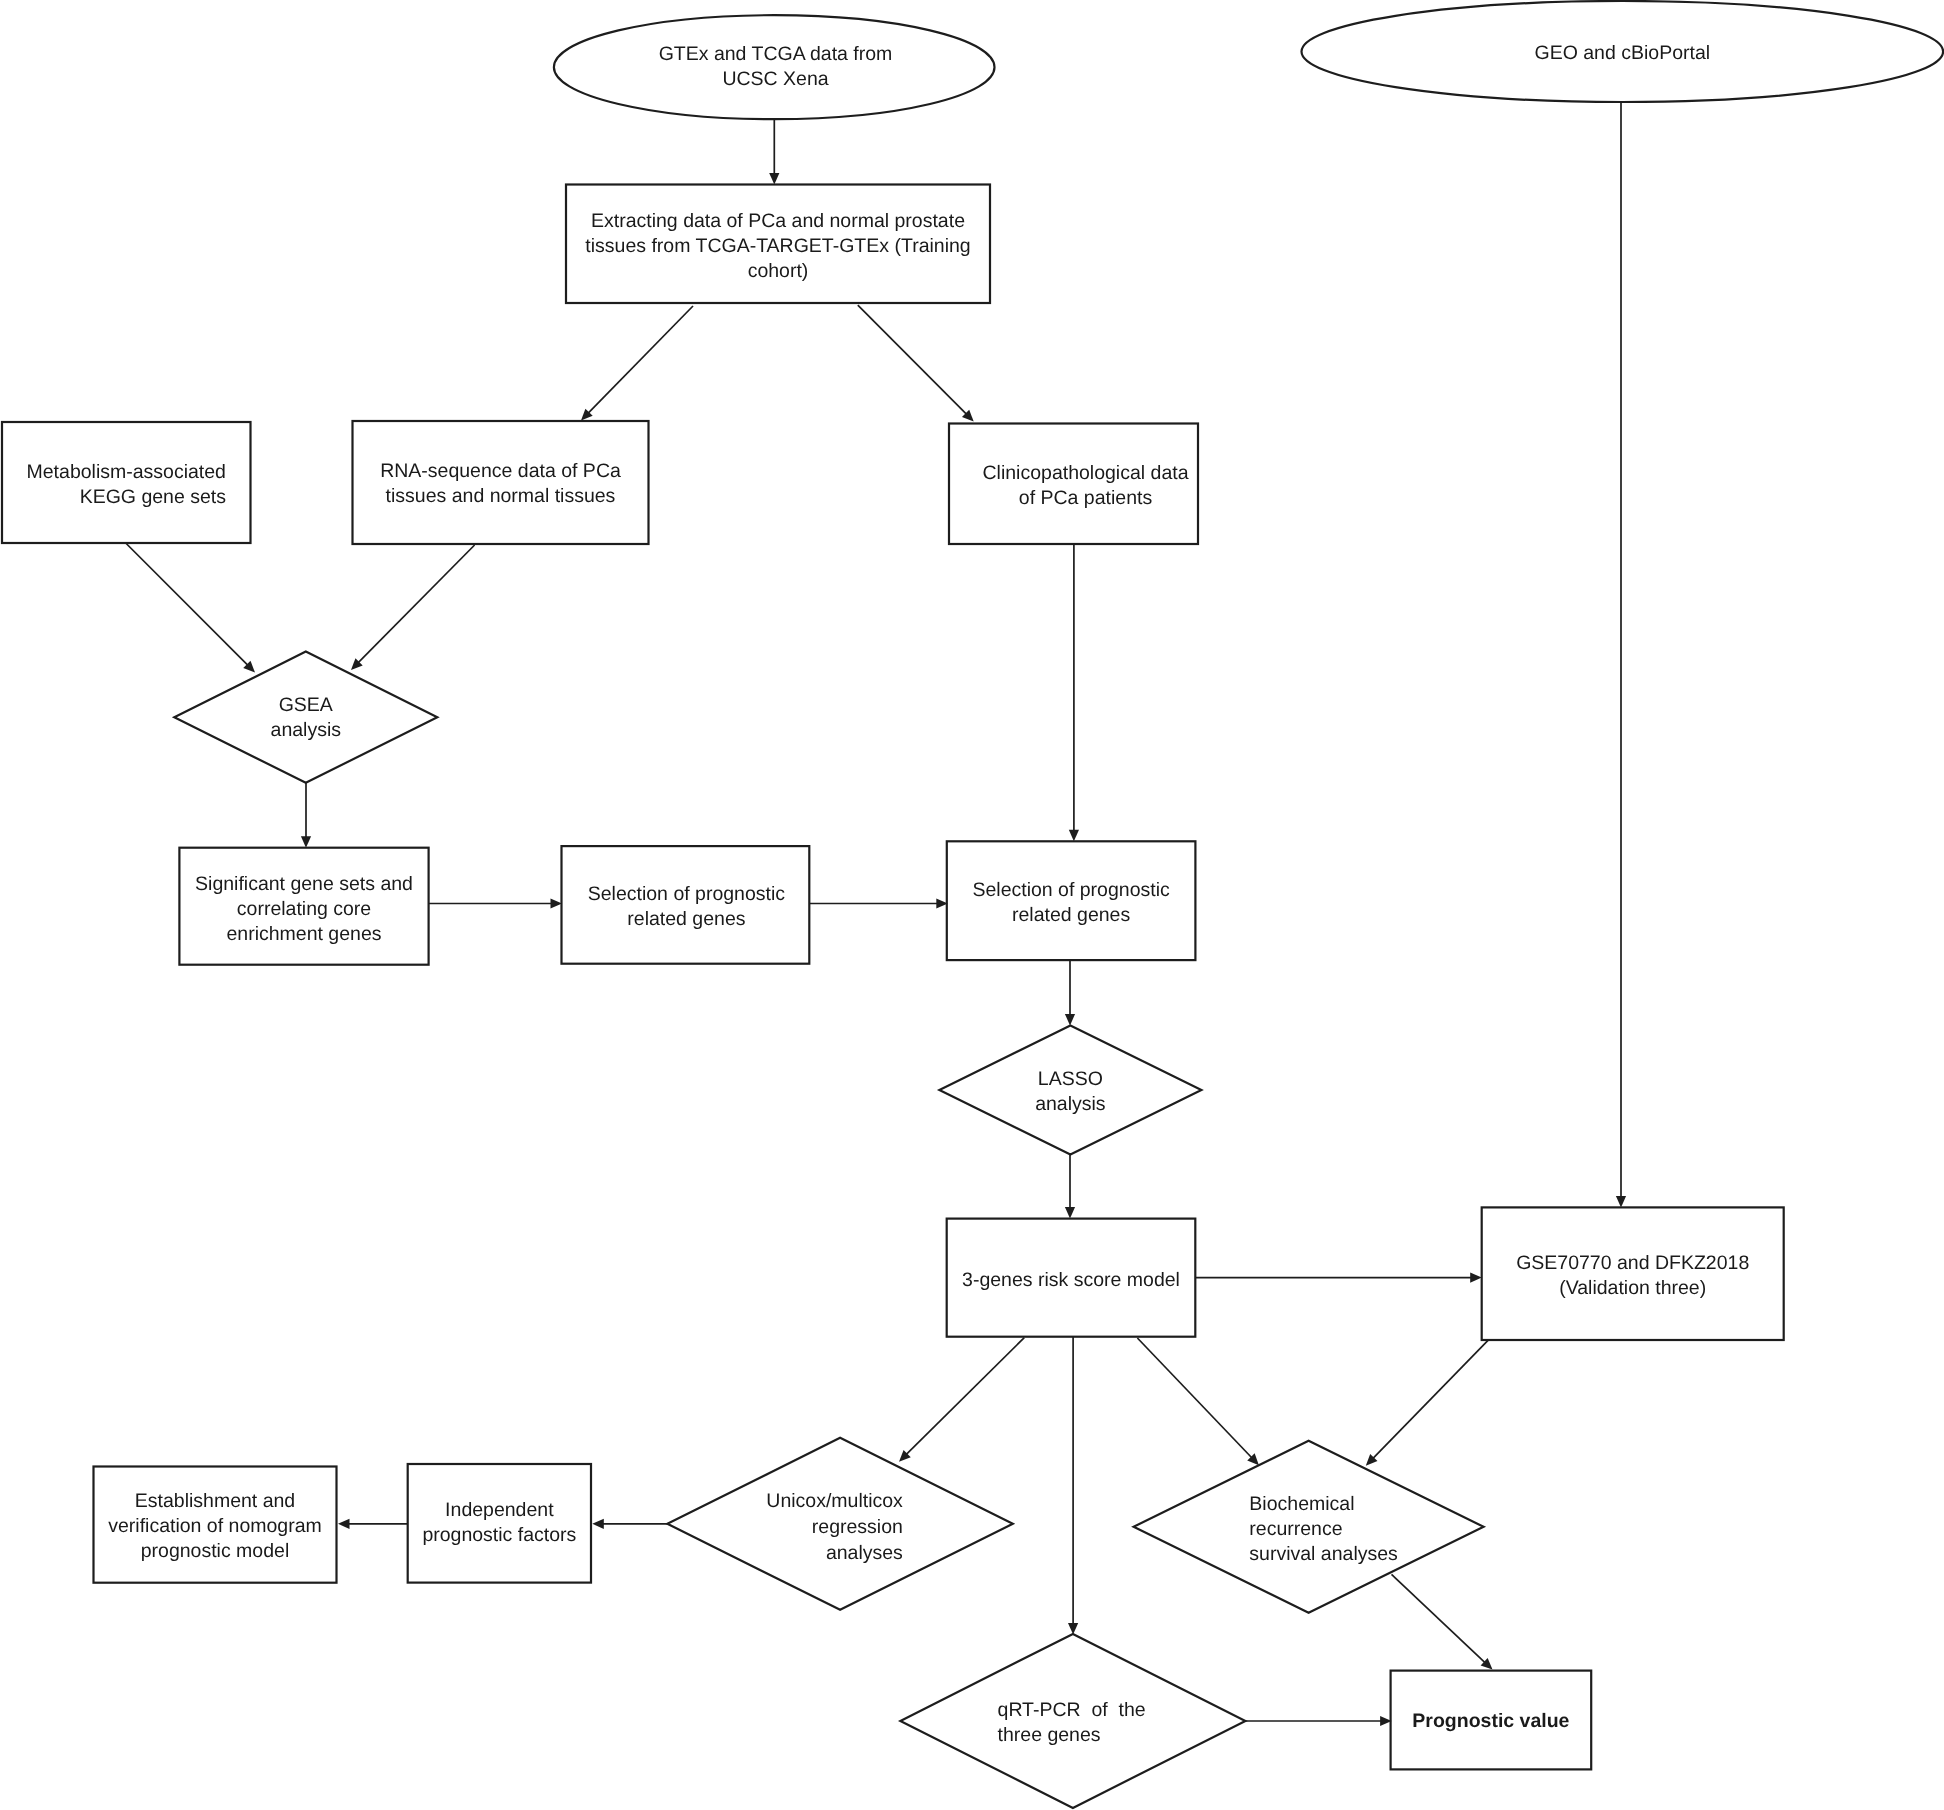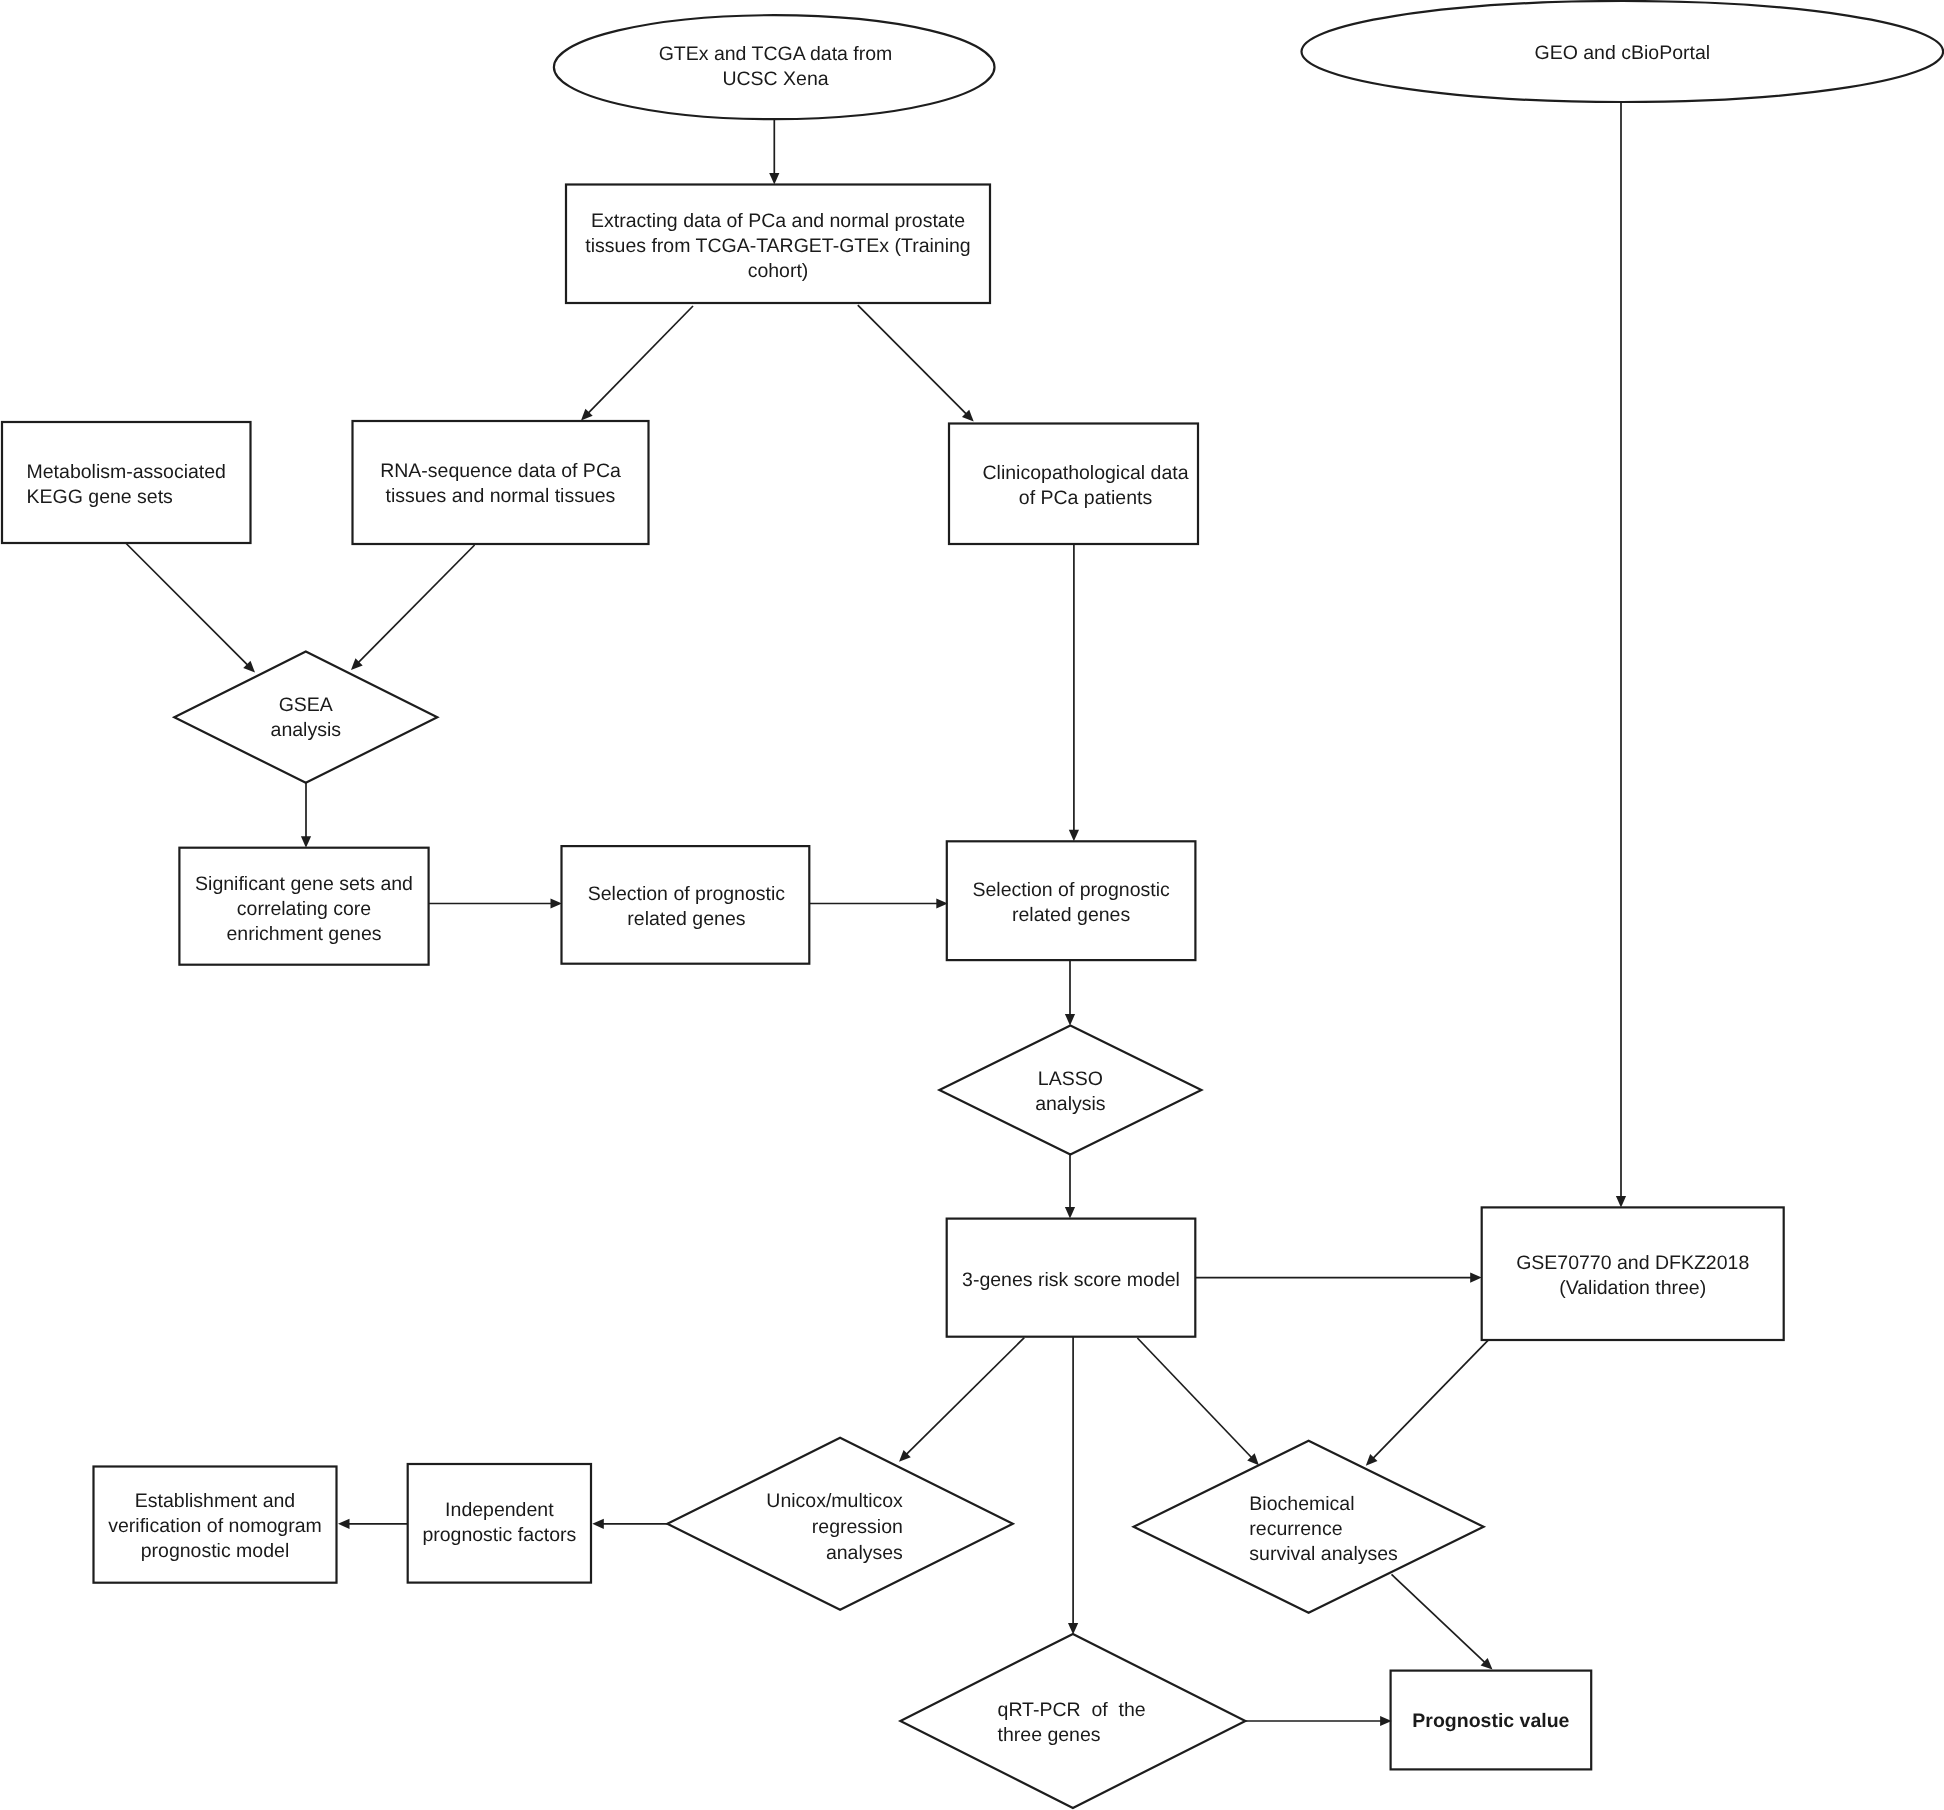--- a/index.html
+++ b/index.html
@@ -90,21 +90,21 @@
         <polyline points="1245.3,1721 1381.3,1721" stroke-width="1.7" stroke="#1d1d1d" class="edge"></polyline>
         <polygon points="1391.6,1721 1380.1,1726.1 1380.1,1715.9" fill="#1d1d1d" class="arrowhead"></polygon>
       </svg>
   <div id="labels-layer">
     <div class="nodetext" style="left: 0px; right: 0px; top: 42.4px; line-height: 25px; font-size: 19.5px; color: rgb(26, 26, 26); transform: translateX(-196.5px);"><span class="nodetext-inner" style="text-align: center;">GTEx and TCGA data from
 UCSC Xena</span></div>
     <div class="nodetext" style="left: 0px; right: 0px; top: 40.9px; line-height: 25px; font-size: 19.5px; color: rgb(26, 26, 26); transform: translateX(650.3px);"><span class="nodetext-inner" style="text-align: center;">GEO and cBioPortal</span></div>
     <div class="nodetext" style="left: 0px; right: 0px; top: 208.7px; line-height: 25px; font-size: 19.5px; color: rgb(26, 26, 26); transform: translateX(-194px);"><span class="nodetext-inner" style="text-align: center;">Extracting data of PCa and normal prostate
 tissues from TCGA-TARGET-GTEx (Training
 cohort)</span></div>
-    <div class="nodetext" style="left: 0px; right: 0px; top: 459.6px; line-height: 25px; font-size: 19.5px; color: rgb(26, 26, 26); transform: translateX(-845.75px);"><span class="nodetext-inner" style="text-align: left;">Metabolism-associated
+    <div class="nodetext" style="left: 0px; right: 0px; top: 459.6px; line-height: 25px; font-size: 19.5px; color: rgb(26, 26, 26); transform: translateX(-845.75px);"><span class="nodetext-inner" style="text-align: right;">Metabolism-associated
 KEGG gene sets</span></div>
     <div class="nodetext" style="left: 0px; right: 0px; top: 459.4px; line-height: 25px; font-size: 19.5px; color: rgb(26, 26, 26); transform: translateX(-471.5px);"><span class="nodetext-inner" style="">RNA-sequence data of PCa
 tissues and normal tissues</span></div>
     <div class="nodetext" style="left: 0px; right: 0px; top: 460.65px; line-height: 25px; font-size: 19.5px; color: rgb(26, 26, 26); transform: translateX(101.5px);"><span class="nodetext-inner" style="text-align: center; margin-left: 24px;">Clinicopathological data
 of PCa patients</span></div>
     <div class="nodetext" style="left: 0px; right: 0px; top: 693.1px; line-height: 25px; font-size: 19.5px; color: rgb(26, 26, 26); transform: translateX(-666.2px);"><span class="nodetext-inner" style="text-align: center;">GSEA
 analysis</span></div>
     <div class="nodetext" style="left: 0px; right: 0px; top: 871.6px; line-height: 25px; font-size: 19.5px; color: rgb(26, 26, 26); transform: translateX(-668px);"><span class="nodetext-inner" style="text-align: center;">Significant gene sets and
 correlating core
 enrichment genes</span></div>

